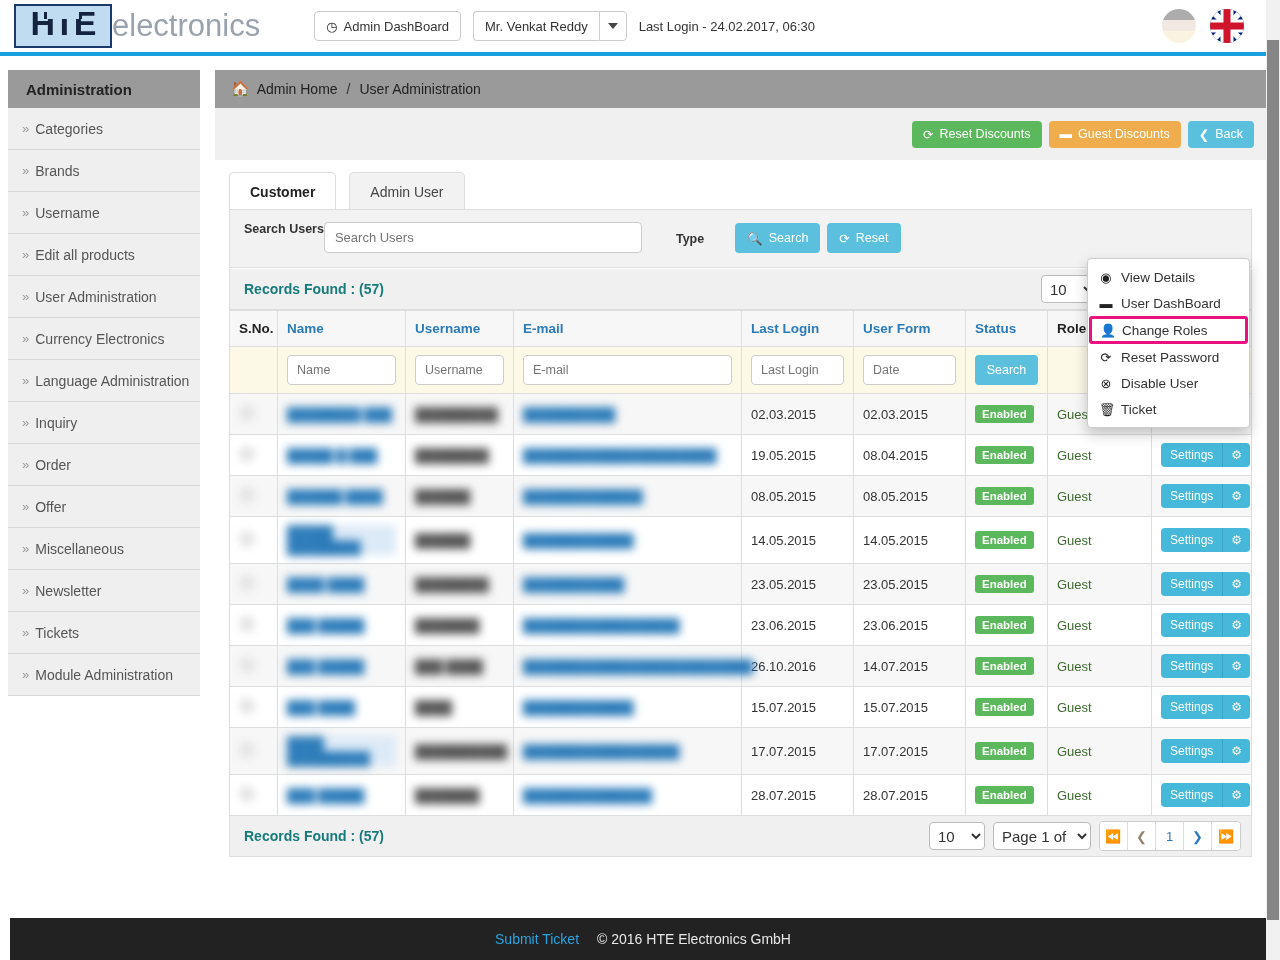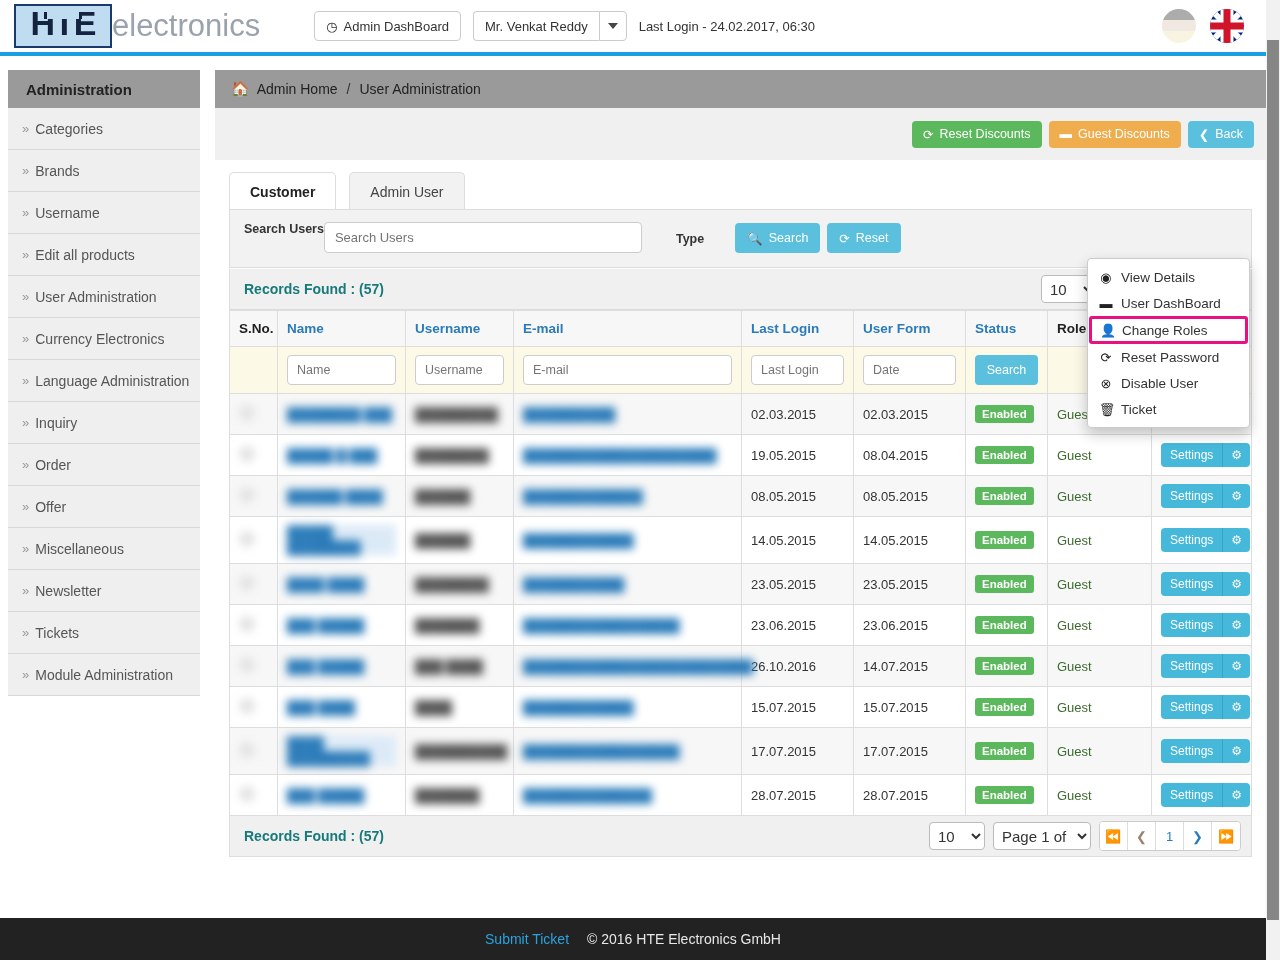--- a/index.html
+++ b/index.html
@@ -204,21 +204,21 @@
     font-size:13.5px; color:#333; cursor:pointer; white-space:nowrap;
   }
   .mi.hl {
     border:3px solid #e8117f; border-radius:3px; height:28px;
     margin:0 1px; padding:0 8px;
   }
   .mi .gl { width:14px; text-align:center; font-size:13px; color:#222; }
 
   
   #footer {
-    position:absolute; left:0; top:918px; width:1266px; height:42px;
+    position:absolute; left:10px; top:918px; width:1266px; height:42px;
     background:#222; display:flex; align-items:center; justify-content:center; gap:18px;
   }
   #submit-ticket { color:#29a3e0; font-size:14px; cursor:pointer; }
   #copyright { color:#e8e8e8; font-size:14px; }
   #white-gap { position:absolute; left:0; top:908px; width:1266px; height:10px; background:#fff; }
 
   
   #scrollbar { position:absolute; right:0; top:0; width:14px; height:960px; background:#f1f1f1; }
   #scroll-thumb { position:absolute; right:1px; top:40px; width:12px; height:880px; background:#868686; border-radius:0; }
 </style>

